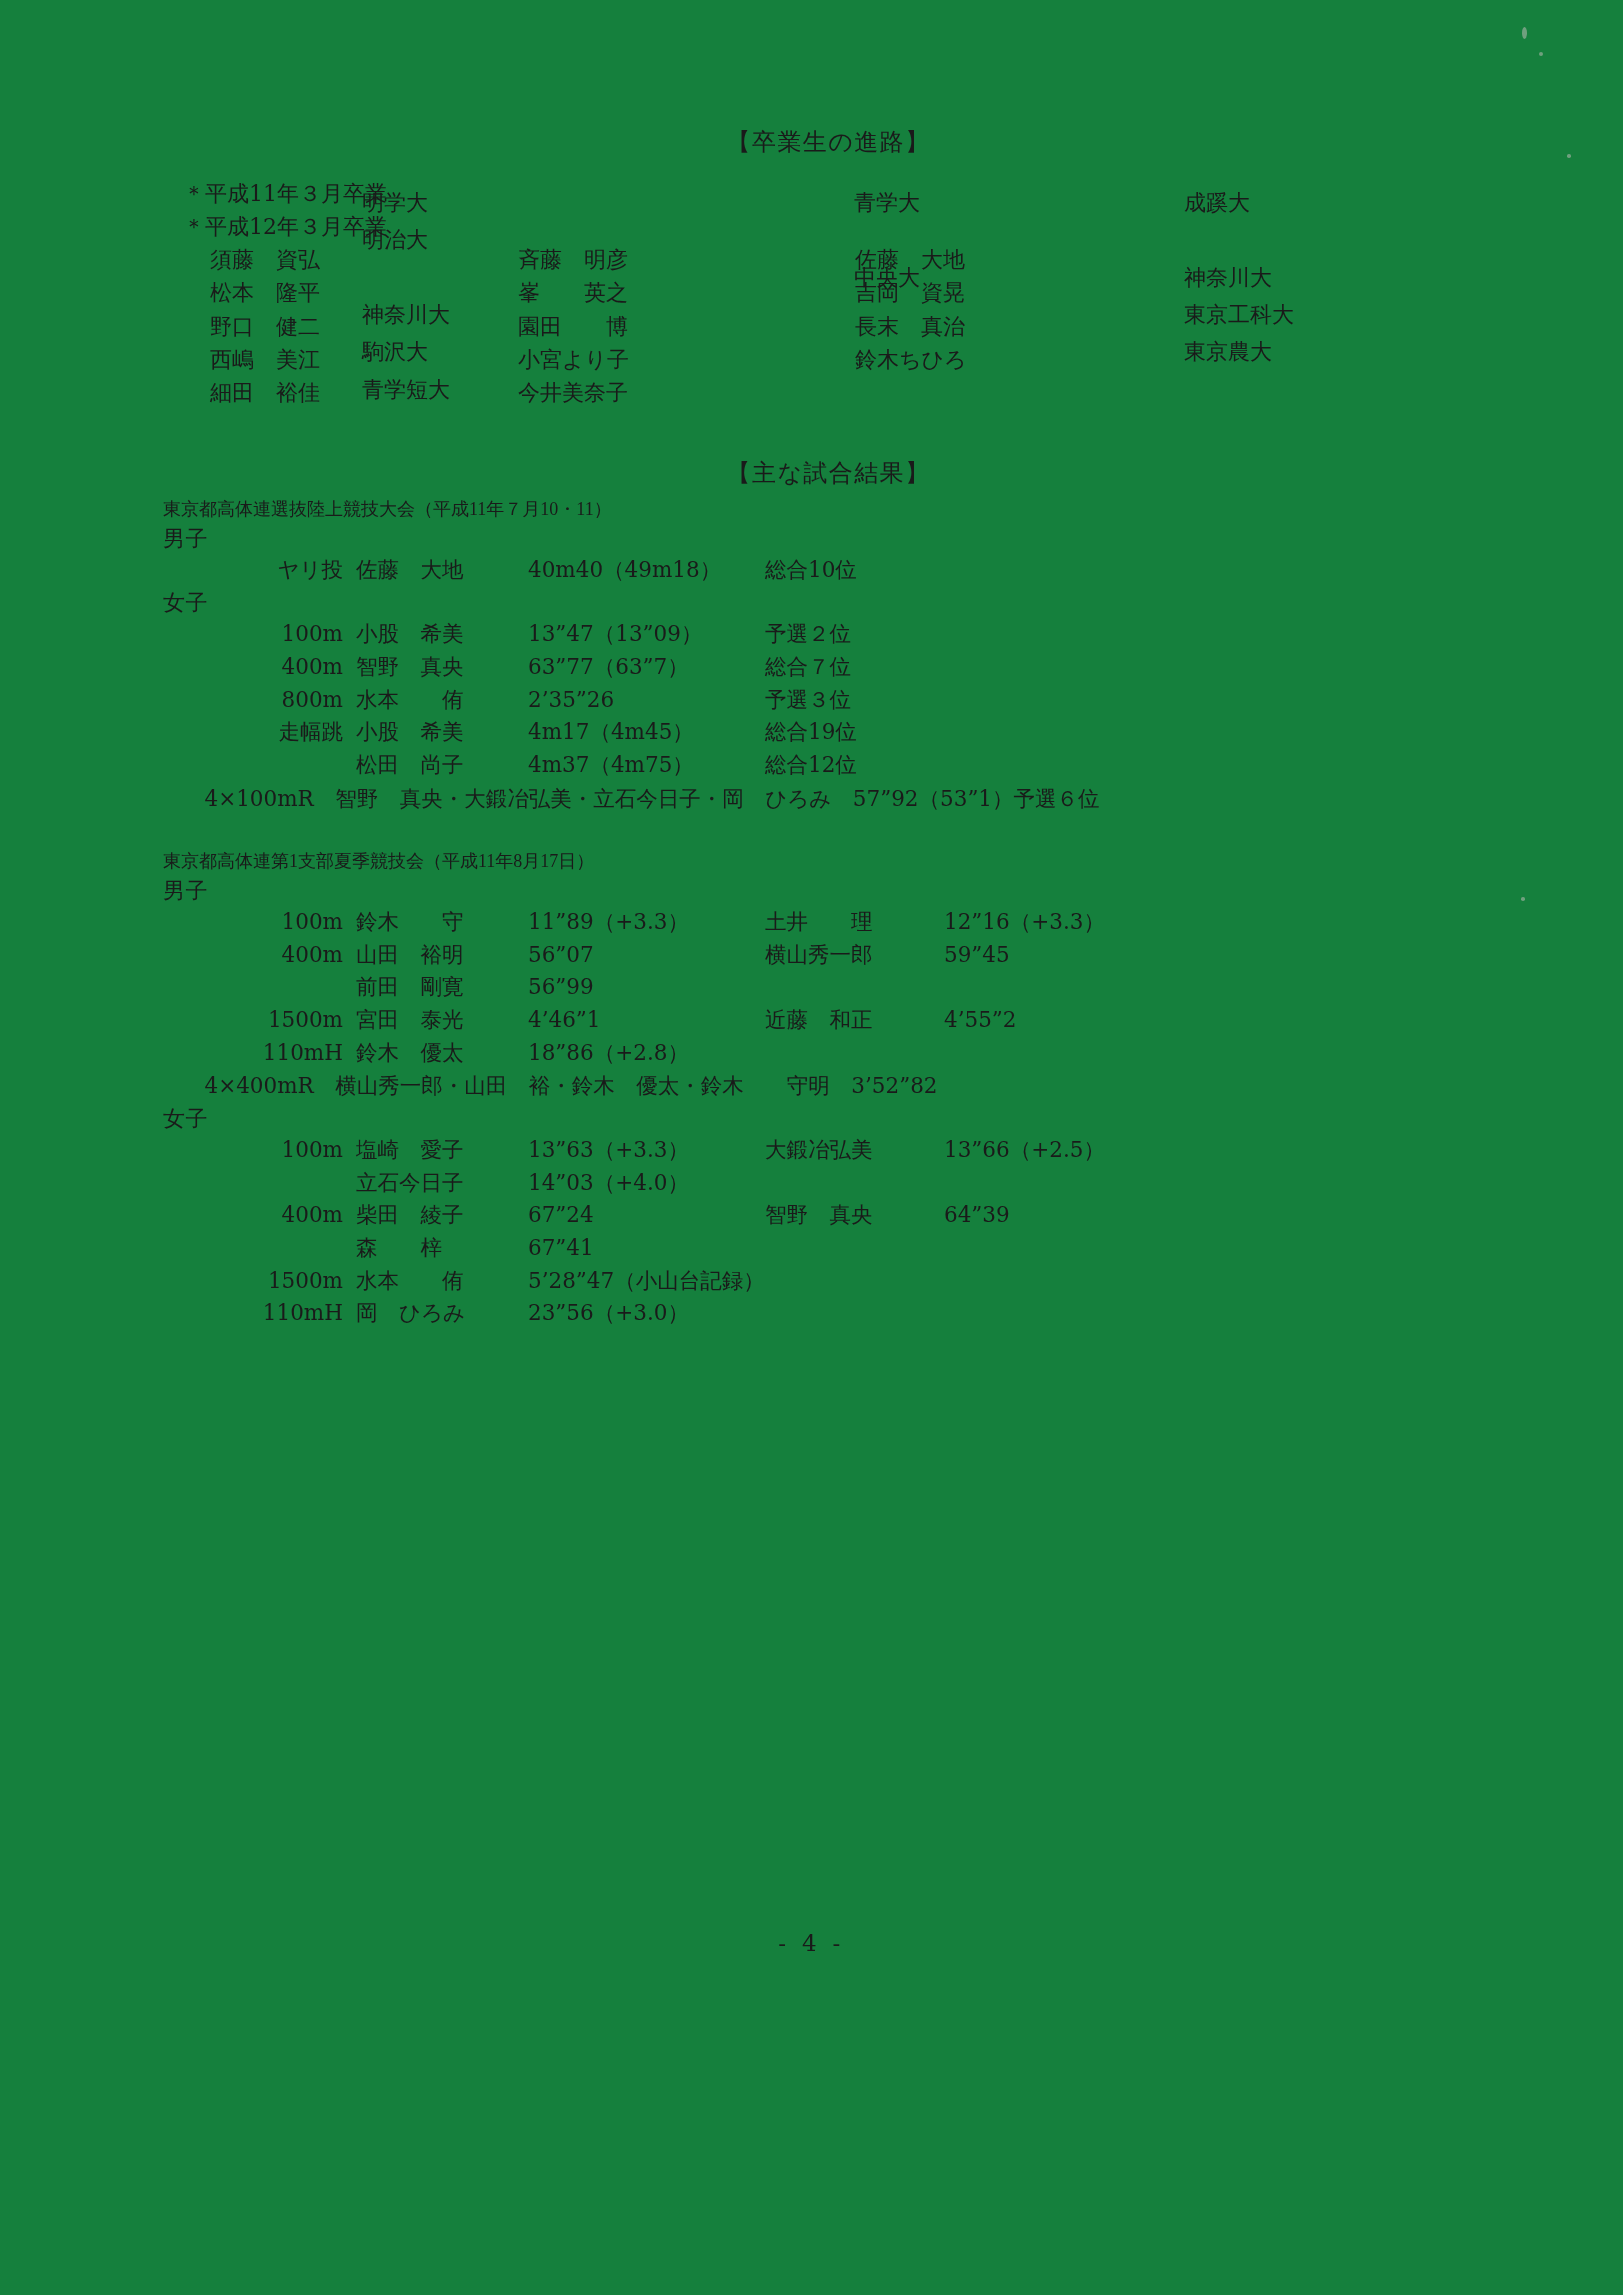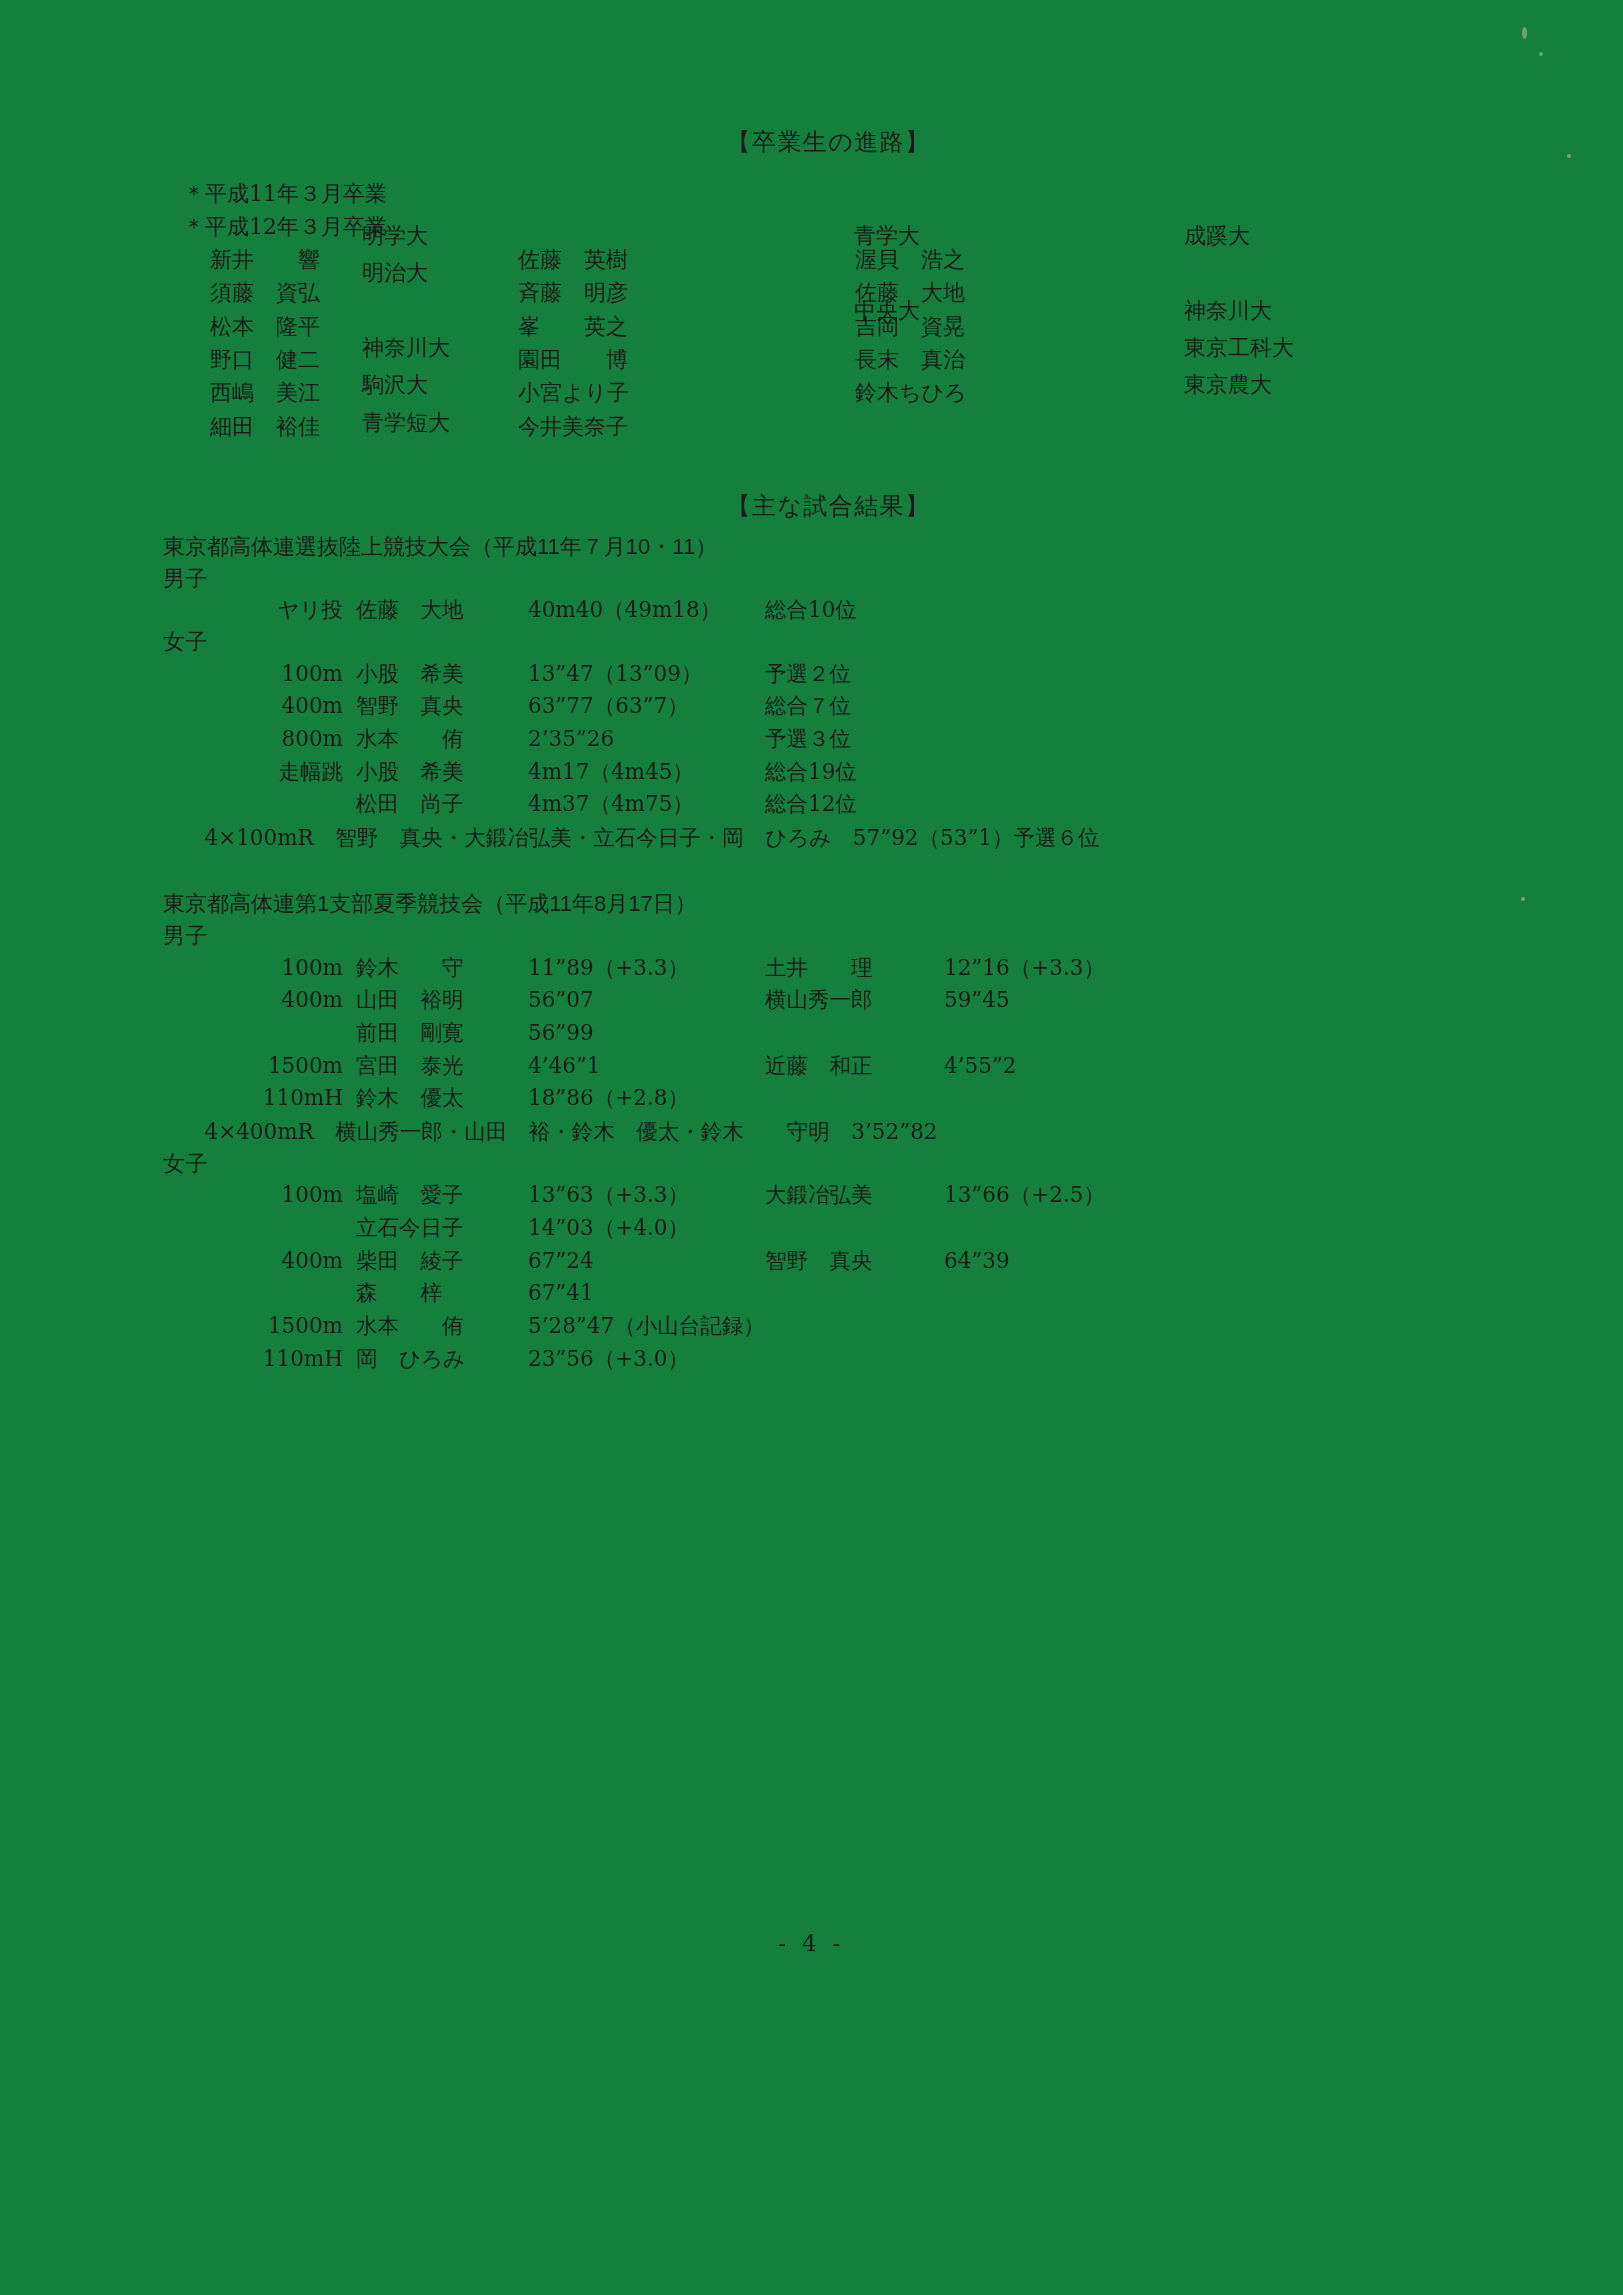--- a/index.html
+++ b/index.html
@@ -69,24 +69,24 @@
   .spacer-md { height: 33px; }
   .spacer-lg { height: 47px; }
   .results-title {
     text-align: center;
     font-size: 24px;
     letter-spacing: 1.4px;
     margin: 0 0 7.2px 0;
     font-family: "DejaVu Serif", "Liberation Serif", serif;
   }
   .meet-head {
-    font-size: 22px;
+    font-size: 18px;
     line-height: 1.5;
     white-space: pre;
-    font-family: Liberation Sans, sans-serif;
+    font-family: Liberation Serif, serif;
   }
   .evt-row {
     display: flex;
     font-size: 21.5px;
     line-height: 1.52;
     font-family: "DejaVu Serif", "Liberation Serif", serif;
     white-space: pre;
   }
   .evt-name {
     width: 133px;
@@ -128,25 +128,20 @@
 
   <div class="content">
 
     <div class="section-title">【卒業生の進路】</div>
 
     <div class="grad-head">＊平成11年３月卒業</div>
 
     <div class="grad-head">＊平成12年３月卒業</div>
 
     <div class="grad-row indent1">
-      <div class="col-a">新井　　響</div>
-      <div class="col-b">佐藤　英樹</div>
-      <div class="col-c">渥貝　浩之</div>
-    </div>
-    <div class="grad-row indent1">
       <div class="col-a">須藤　資弘</div>
       <div class="col-b">斉藤　明彦</div>
       <div class="col-c">佐藤　大地</div>
     </div>
     <div class="grad-row indent1">
       <div class="col-a">松本　隆平</div>
       <div class="col-b">峯　　英之</div>
       <div class="col-c">吉岡　資晃</div>
     </div>
     <div class="grad-row indent1">

